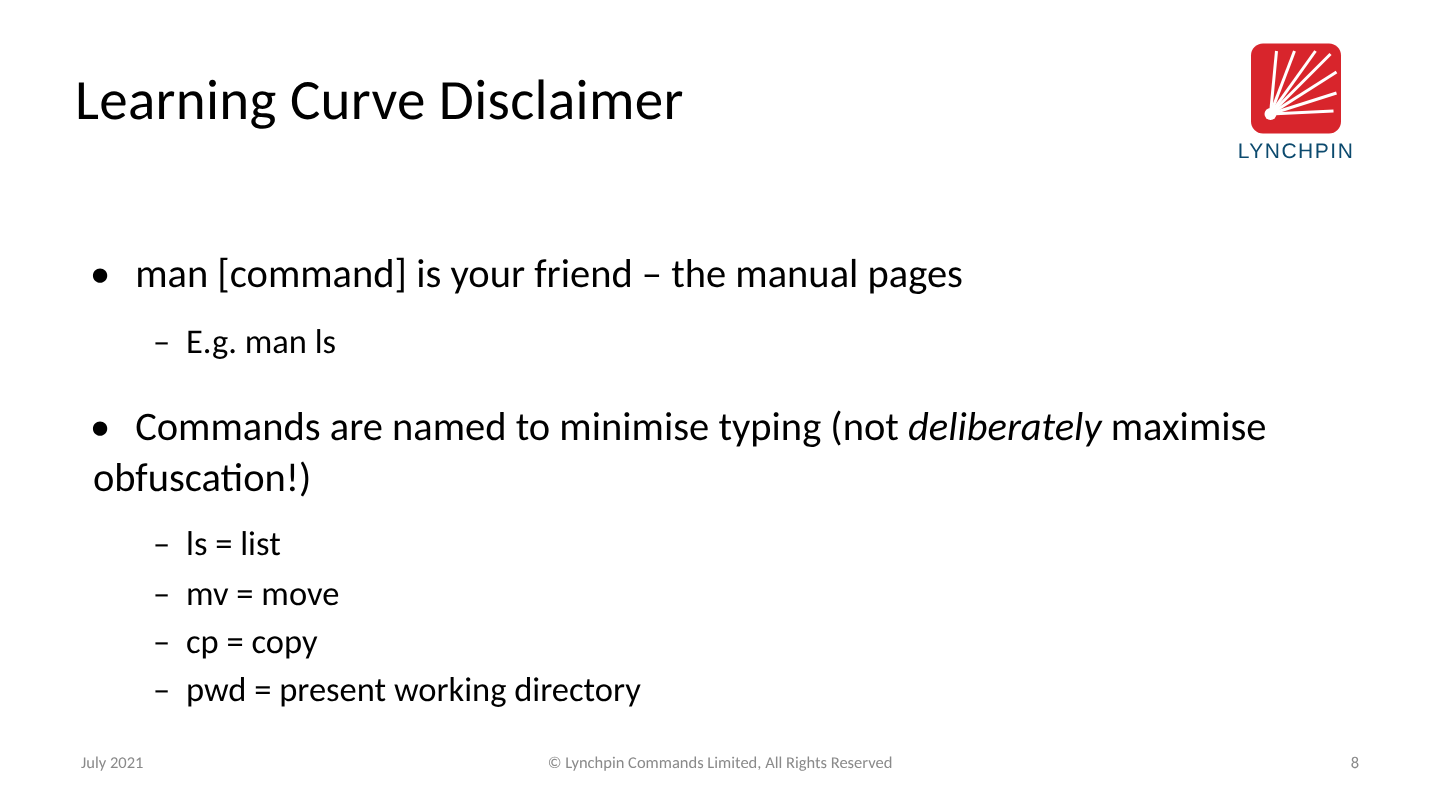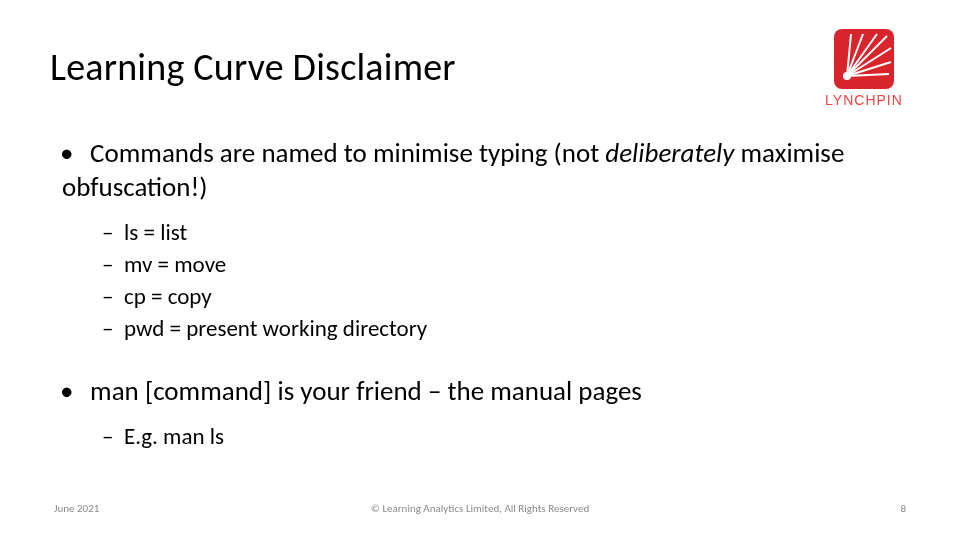--- a/index.html
+++ b/index.html
@@ -19,21 +19,21 @@
     position: absolute;
     top: 28px;
     right: 36px;
     width: 120px;
     text-align: center;
   }
   .logo svg { display: block; margin: 0 auto; }
   .logo-text {
     font-size: 14px;
     letter-spacing: 1px;
-    color: #ef4444;
+    color: #0c4a6e;
     margin-top: 2px;
     font-family: "Arial Narrow", Arial, sans-serif;
   }
 
   .content {
     position: absolute;
     top: 136px;
     left: 62px;
     right: 50px;
   }
@@ -97,41 +97,41 @@
           <line x1="14" y1="48" x2="30" y2="6"></line>
           <line x1="14" y1="48" x2="18" y2="6"></line>
         </g>
       </svg>
     </span>
     <div class="logo-text">LYNCHPIN</div>
   </div>
 
   <div class="content">
     <ul class="top">
+      <li style="margin-top:30px;">
+        <span class="txt">
+          <span>man [command] is your friend – the manual pages</span><span class="emph"></span><span></span>
+        </span>
+        <ul class="sub">
+          <li><span>E.g. man ls</span></li>
+        </ul>
+      </li>
       <li>
         <span class="txt">
           <span>Commands are named to minimise typing (not </span><span class="emph">deliberately</span><span> maximise obfuscation!)</span>
         </span>
         <ul class="sub">
           <li><span>ls = list</span></li>
           <li><span>mv = move</span></li>
           <li><span>cp = copy</span></li>
           <li><span>pwd = present working directory</span></li>
         </ul>
       </li>
-      <li style="margin-top:30px;">
-        <span class="txt">
-          <span>man [command] is your friend – the manual pages</span><span class="emph"></span><span></span>
-        </span>
-        <ul class="sub">
-          <li><span>E.g. man ls</span></li>
-        </ul>
-      </li>
     </ul>
   </div>
 
   <div class="footer">
-    <span class="date">June 2021</span>
-    <span class="copy">© Learning Analytics Limited, All Rights Reserved</span>
+    <span class="date">July 2021</span>
+    <span class="copy">© Lynchpin Commands Limited, All Rights Reserved</span>
     <span class="page">8</span>
   </div>
 
 </div>
 
 </body></html>

